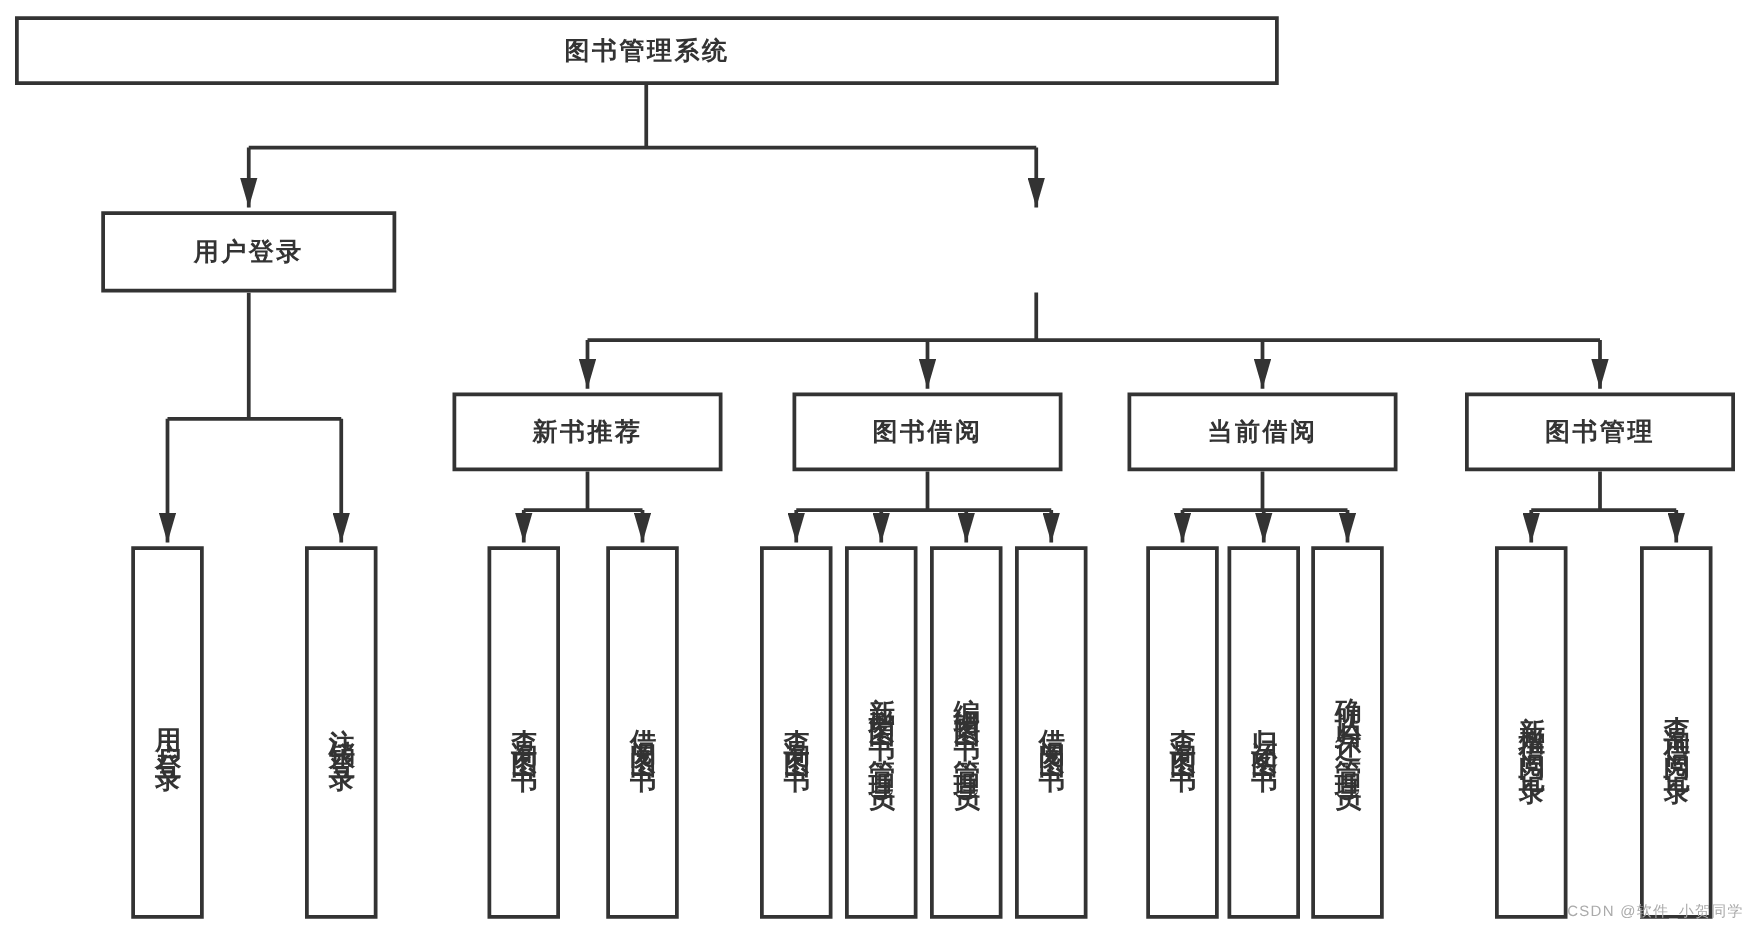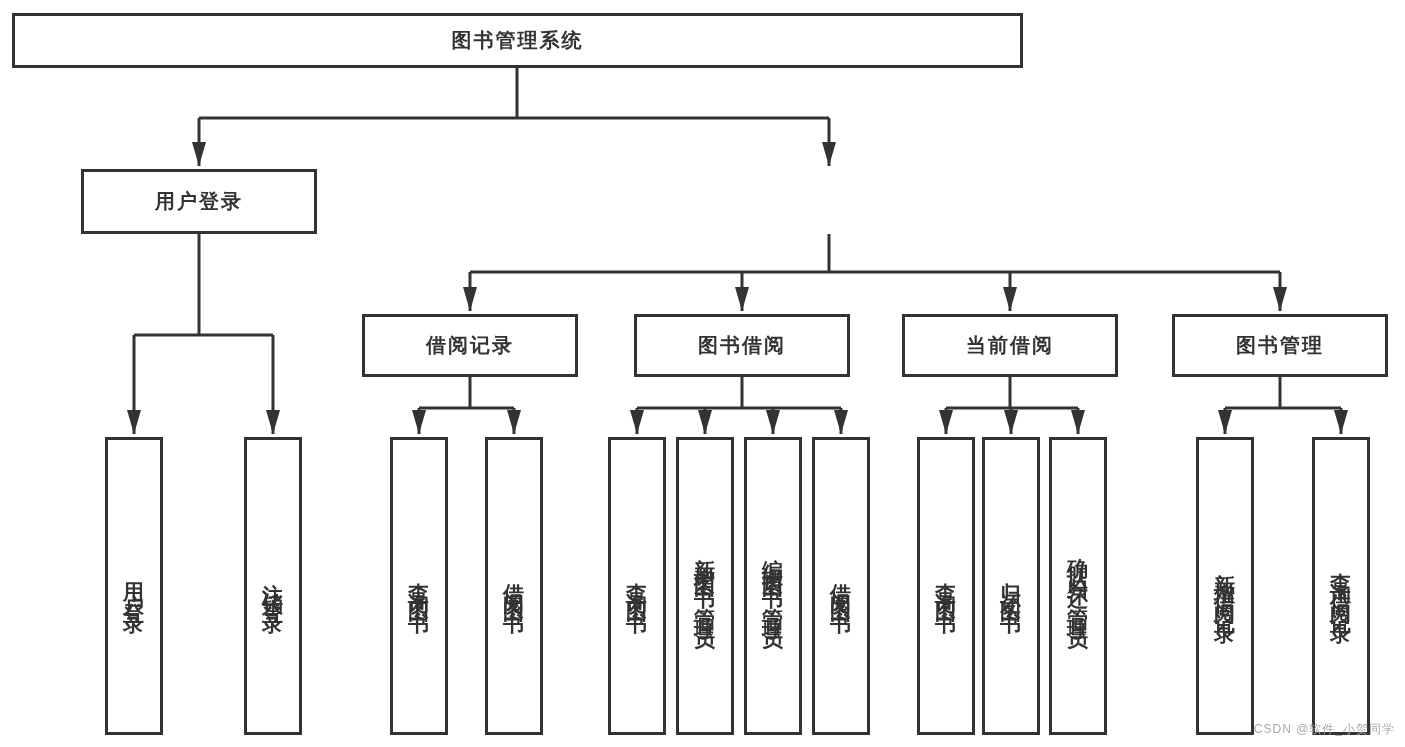--- a/index.html
+++ b/index.html
@@ -93,21 +93,21 @@
       <path d="M1225,408 L1341,408"></path>
       <path d="M1225,408 L1225,434" marker-end="url(#arrow)"></path>
       <path d="M1341,408 L1341,434" marker-end="url(#arrow)"></path>
     </g>
   </svg>
 
   <div class="box h" style="left:12px;top:13px;width:1011px;height:55px">图书管理系统</div>
 
   <div class="box h" style="left:81px;top:169px;width:236px;height:65px">用户登录</div>
 
-  <div class="box h" style="left:362px;top:314px;width:216px;height:63px">借阅记录</div>
+  <div class="box h" style="left:362px;top:314px;width:216px;height:63px">新书推荐</div>
   <div class="box h" style="left:902px;top:314px;width:216px;height:63px">当前借阅</div>
   <div class="box h" style="left:634px;top:314px;width:216px;height:63px">图书借阅</div>
   <div class="box h" style="left:1172px;top:314px;width:216px;height:63px">图书管理</div>
 
   <div class="box leaf" style="left:105px;top:437px;width:58px;height:298px">用户登录</div>
   <div class="box leaf" style="left:244px;top:437px;width:58px;height:298px">注销登录</div>
 
   <div class="box leaf" style="left:390px;top:437px;width:58px;height:298px">查询图书</div>
   <div class="box leaf" style="left:485px;top:437px;width:58px;height:298px">借阅图书</div>
 

